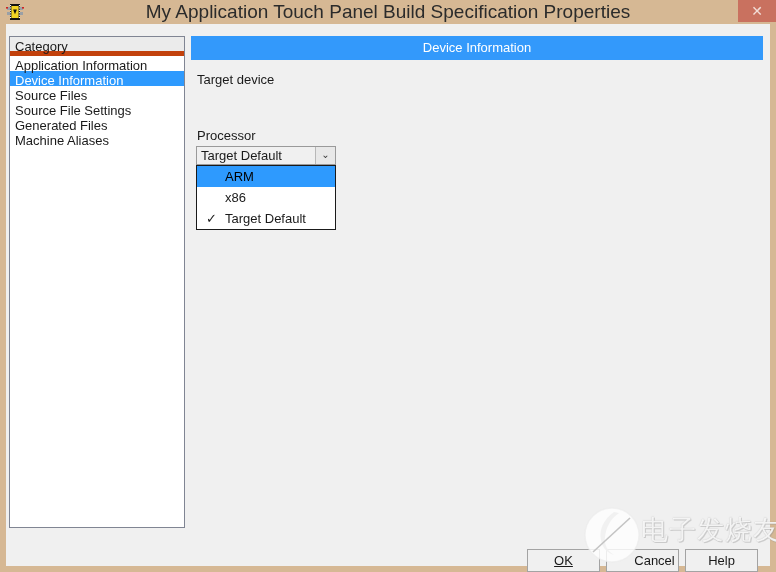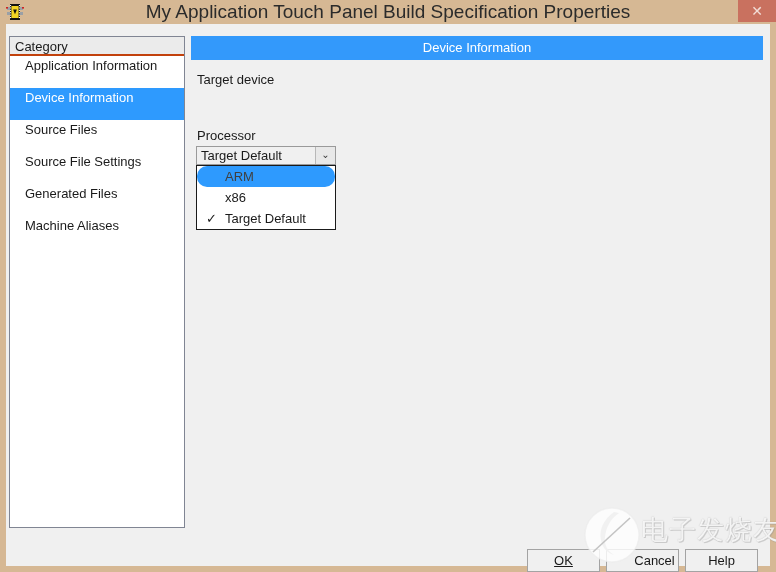--- a/index.html
+++ b/index.html
@@ -83,28 +83,28 @@
     box-sizing: border-box;
     overflow: hidden;
   }
   #category-header {
     height: 19px;
     line-height: 19px;
     padding-left: 5px;
     font-size: 13px;
     color: #1a1a1a;
     background: #ebebeb;
-    border-bottom: 2px solid #c2410c;
+    border-bottom: 5px solid #c2410c;
     box-sizing: border-box;
     white-space: nowrap;
   }
   .category-item {
-    height: 32px;
+    height: 15px;
     line-height: 19px;
-    padding-left: 15px;
+    padding-left: 5px;
     font-size: 13px;
     color: #1a1a1a;
     white-space: nowrap;
     cursor: default;
     box-sizing: border-box;
   }
   .category-item.selected {
     background: #2e9afe;
     color: #ffffff;
   }
@@ -212,22 +212,21 @@
     line-height: 21px;
     font-size: 13px;
     color: #1a1a1a;
     padding-left: 28px;
     white-space: nowrap;
     cursor: default;
     box-sizing: border-box;
   }
   .dropdown-item.highlighted {
     background: #2e9afe;
-    color: #404040;
-    border-radius: 10px;
+    color: #000000;
   }
   .dropdown-check {
     position: absolute;
     left: 9px; top: 0;
     width: 14px;
     height: 21px;
     line-height: 21px;
     font-size: 13px;
     color: #1a1a1a;
     text-align: left;

